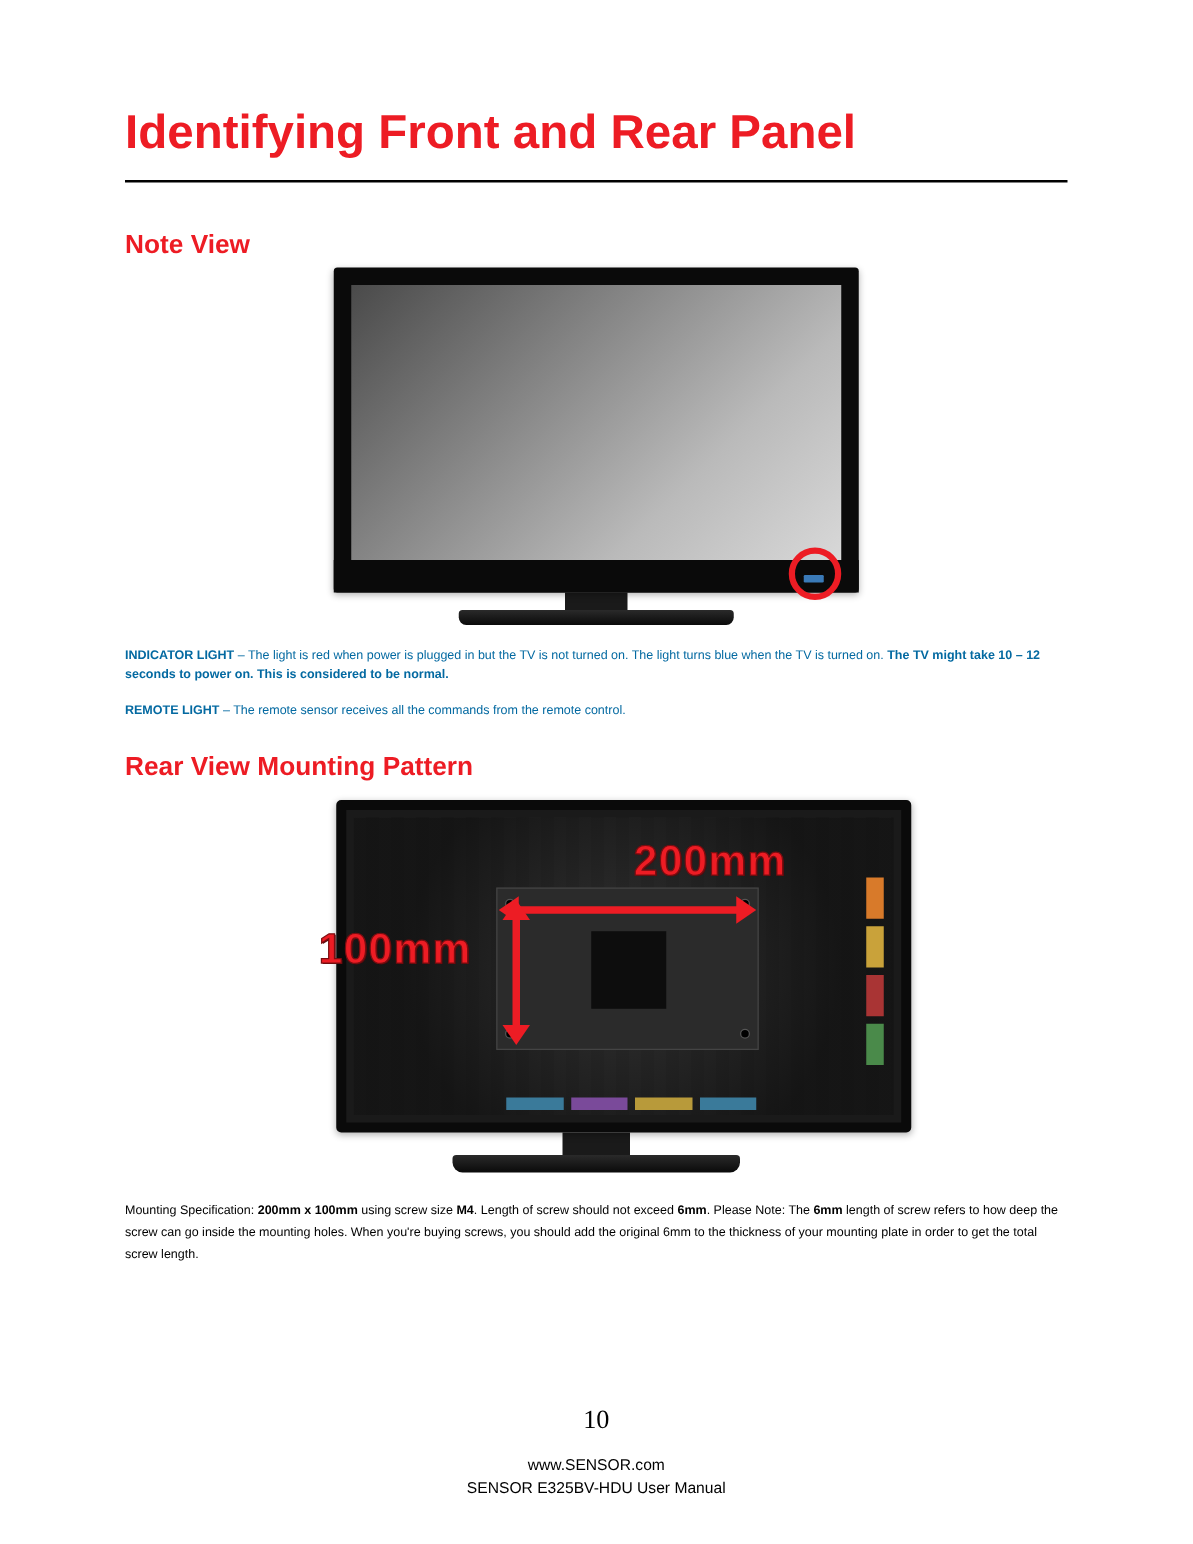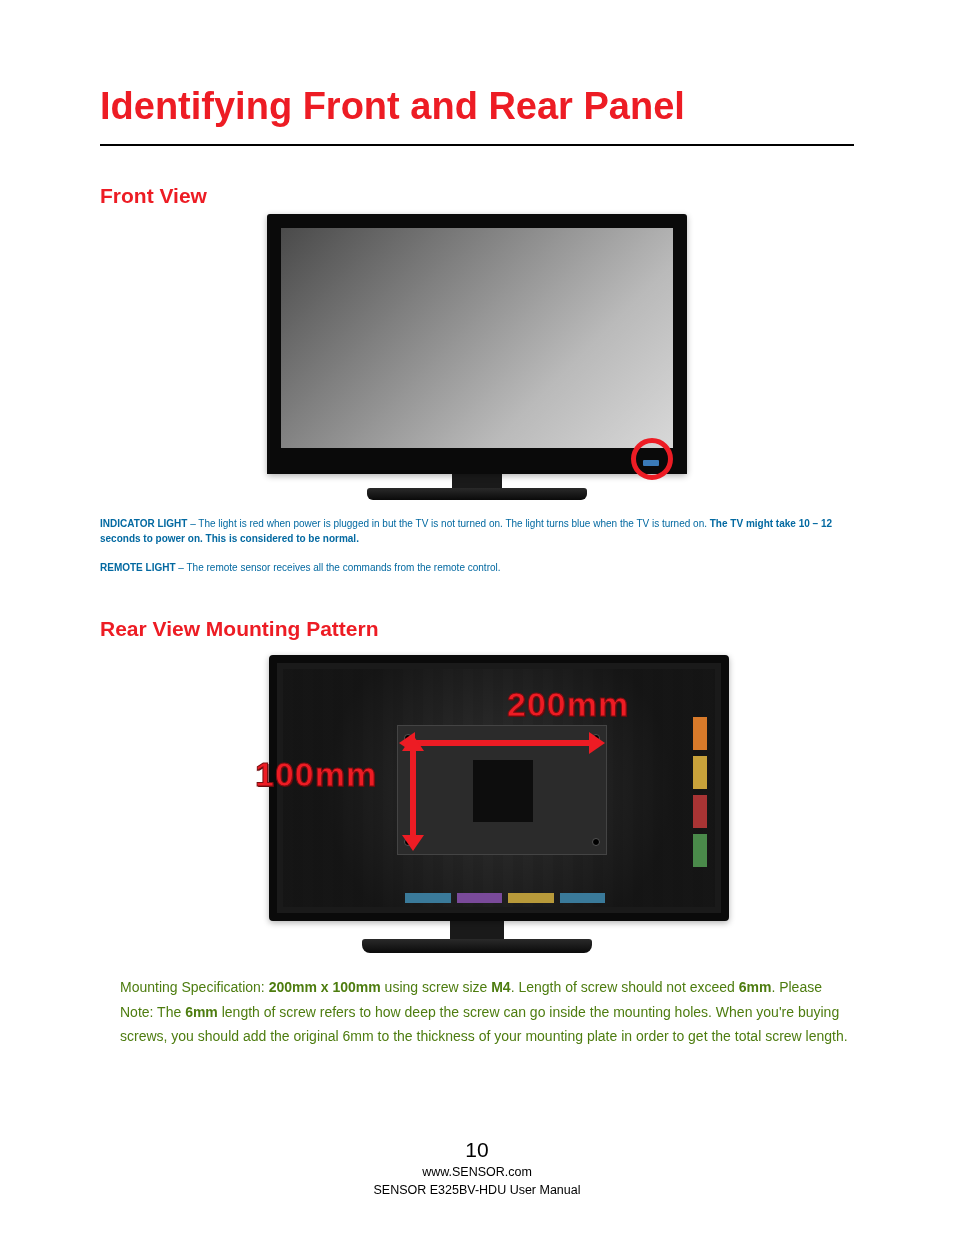--- a/index.html
+++ b/index.html
@@ -82,21 +82,21 @@
       border-radius: 3px 3px 6px 6px;
     }
     .body-text {
       font-size: 10px;
       line-height: 1.5;
       color: #0369a1;
       margin-bottom: 14px;
     }
     .body-text b { font-weight: bold; }
     .rear-section-heading {
-      margin-top: 42px;
+      margin-top: 26px;
       margin-bottom: 14px;
     }
     .rear-figure {
       display: inline-block;
       position: relative;
       width: 416px;
     }
     .rear-shell {
       width: 460px;
       height: 266px;
@@ -207,50 +207,50 @@
       background: #1a1a1a;
       margin: 0 auto;
     }
     .rear-stand-base {
       width: 230px; height: 14px;
       background: linear-gradient(#2a2a2a,#0a0a0a);
       margin: 0 auto;
       border-radius: 3px 3px 8px 8px;
     }
     .mounting-spec {
-      font-size: 14px;
+      font-size: 10px;
       line-height: 1.75;
-      color: #4d7c0f;
+      color: #000000;
       margin-top: 22px;
-      margin-left: 20px;
     }
     .footer {
       position: absolute;
       left: 0; right: 0;
       bottom: 36px;
       text-align: center;
     }
     .page-num {
       font-size: 21px;
       color: #000;
-      margin-bottom: 2px;
+      margin-bottom: 16px;
+      font-family: Liberation Serif, serif;
     }
     .footer-line {
       font-size: 12.5px;
       color: #000;
       line-height: 1.4;
     }
   </style>
 </head>
 <body>
 
 <h1 class="page-title">Identifying Front and Rear Panel</h1>
 <hr class="title-rule">
 
-<h2 class="section-heading">Front View</h2>
+<h2 class="section-heading">Note View</h2>
 
 <div class="figure-wrap">
   <div class="front-tv">
     <div class="tv-bezel">
       <div class="tv-screen"></div>
       <div class="tv-bottom-bar">
         <div class="indicator-dot"></div>
       </div>
       <div class="indicator-circle"></div>
     </div>

